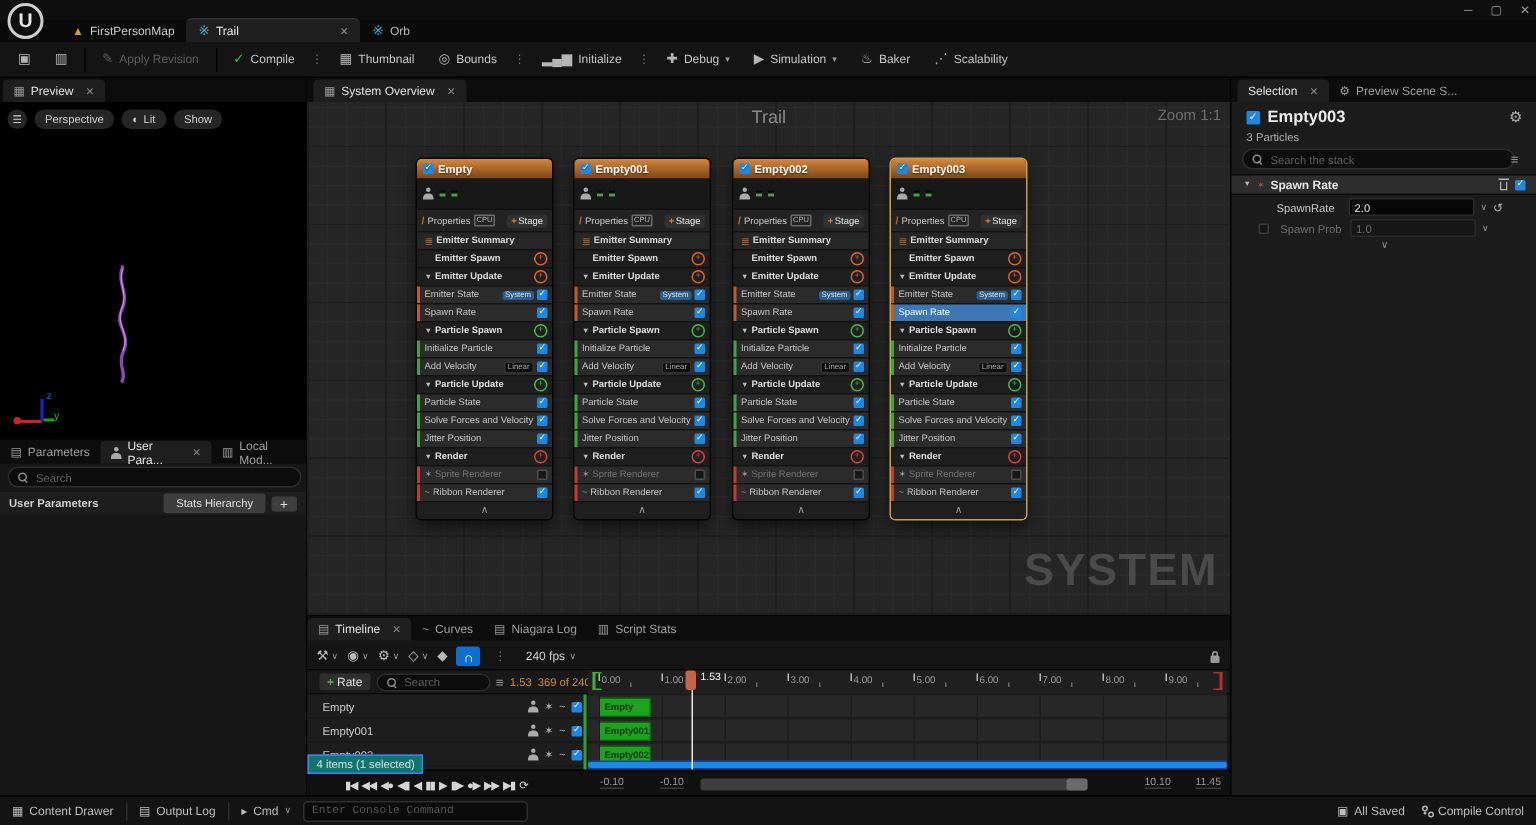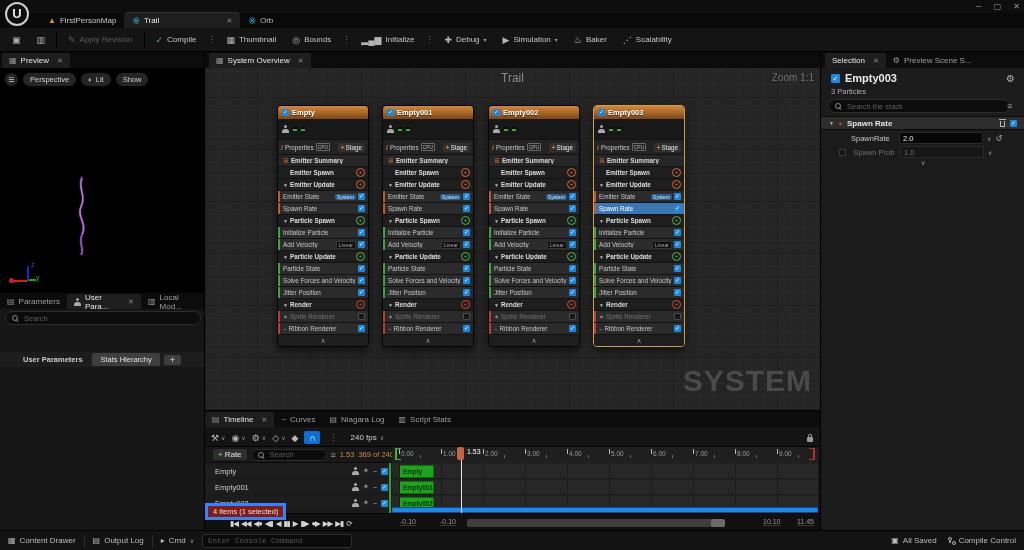--- a/index.html
+++ b/index.html
@@ -56,21 +56,21 @@
   .ax-ly{position:absolute;left:24px;top:10px;color:#2b2;font-size:7px;}
   .ax-dot{position:absolute;left:-3px;top:14px;width:5px;height:5px;background:#c22;border-radius:50%;}
   
   #params-tabbar{top:241px;left:0;width:204px;}
   .search-pill{display:flex;align-items:center;gap:4px;background:#0c0c0c;border:1px solid #2c2c2c;
                border-radius:8px;height:12px;padding:0 6px;}
   .search-pill input{background:transparent;border:0;outline:0;color:#bbb;font-size:7.5px;width:100%;
                      font-family:"Liberation Sans",sans-serif;}
   .search-pill input::placeholder{color:#5f5f5f;}
   #params-search{left:5px;top:259px;width:182px;}
-  #params-row{left:0;top:276px;width:204px;height:15px;background:#1d1d1d;display:flex;align-items:center;padding:0 23px;box-sizing:border-box;gap:4px;margin-top:24px;}
+  #params-row{left:0;top:276px;width:204px;height:15px;background:#1d1d1d;display:flex;align-items:center;padding:0 6px;box-sizing:border-box;gap:4px;}
   #params-row .lbl{font-weight:bold;font-size:7.5px;color:#cdcdcd;flex:1;}
   .gray-btn{background:#3e3e3e;border-radius:2px;color:#e2e2e2;font-size:7.5px;padding:2px 8px;}
   .plus-btn{background:#3e3e3e;border-radius:2px;color:#e2e2e2;font-size:9px;padding:0px 6px;}
   
   .mag{position:relative;width:6px;height:6px;flex:none;}
   .mag::before{content:'';position:absolute;left:0;top:0;width:4px;height:4px;border:1px solid #8a8a8a;border-radius:50%;}
   .mag::after{content:'';position:absolute;left:4px;top:4px;width:3px;height:1px;background:#8a8a8a;transform:rotate(45deg);transform-origin:left;}
   .filter-ico{color:#9a9a9a;font-size:9px;}
   
   .person{position:relative;width:7px;height:8px;flex:none;}
@@ -176,21 +176,21 @@
   .trackrow .tlbl{flex:1;}
   .trk-ico{color:#b0b0b0;font-size:7px;}
   #green-strip{left:184px;top:52px;width:2px;height:50px;background:#2fa32f;z-index:4;}
   #playhead-line{left:256px;top:40px;width:1px;height:62px;background:#e8e8e8;z-index:6;}
   #playhead-marker{left:252px;top:36px;width:7px;height:13px;background:#c4654a;border-radius:2px;z-index:6;}
   #playhead-label{left:262px;top:37px;color:#fff;font-size:7px;z-index:6;}
   #bracket-start{left:190px;top:37px;width:4px;height:10px;border-left:2px solid #3fae3f;border-top:1px solid #3fae3f;border-bottom:1px solid #3fae3f;z-index:5;}
   #bracket-end{left:604px;top:37px;width:4px;height:10px;border-right:2px solid #b03030;border-top:1px solid #b03030;border-bottom:1px solid #b03030;z-index:5;}
   #tl-scrollbar{left:187px;top:96px;width:426px;height:6px;background:#0d47a1;z-index:5;}
   #tl-scrollbar .inner{position:absolute;left:0;top:1px;width:426px;height:4px;background:#1e88e5;border-radius:2px;}
-  #tl-status{left:0;top:92px;background:#7f1d1d;border:3px solid #3b82f6;color:#e0e0e0;font-size:7.5px;
+  #tl-status{left:0;top:92px;background:#0f766e;border:1px solid #3b82f6;color:#e0e0e0;font-size:7.5px;
              padding:1px 5px;z-index:7;white-space:nowrap;}
   #transport{left:0;top:102px;width:615px;height:18px;background:#101010;border-top:1px solid #000;
              display:flex;align-items:center;}
   #transport-btns{position:absolute;left:25px;display:flex;gap:3px;align-items:center;}
   .tp-btn{color:#d5d5d5;font-size:7.5px;letter-spacing:-1px;}
   .range-lbl{position:absolute;color:#9a9a9a;font-size:7px;border-bottom:1px solid #3a3a3a;}
   #range-slider{position:absolute;left:262px;top:5px;width:258px;height:8px;background:#3e3e3e;border-radius:2px;}
   #range-handle{position:absolute;right:0px;top:0;width:14px;height:8px;background:#6a6a6a;border-radius:2px;}
   
   #rightcol{left:820px;top:52px;width:204px;height:478px;background:#1b1b1b;border-left:1px solid #000;box-sizing:border-box;}

